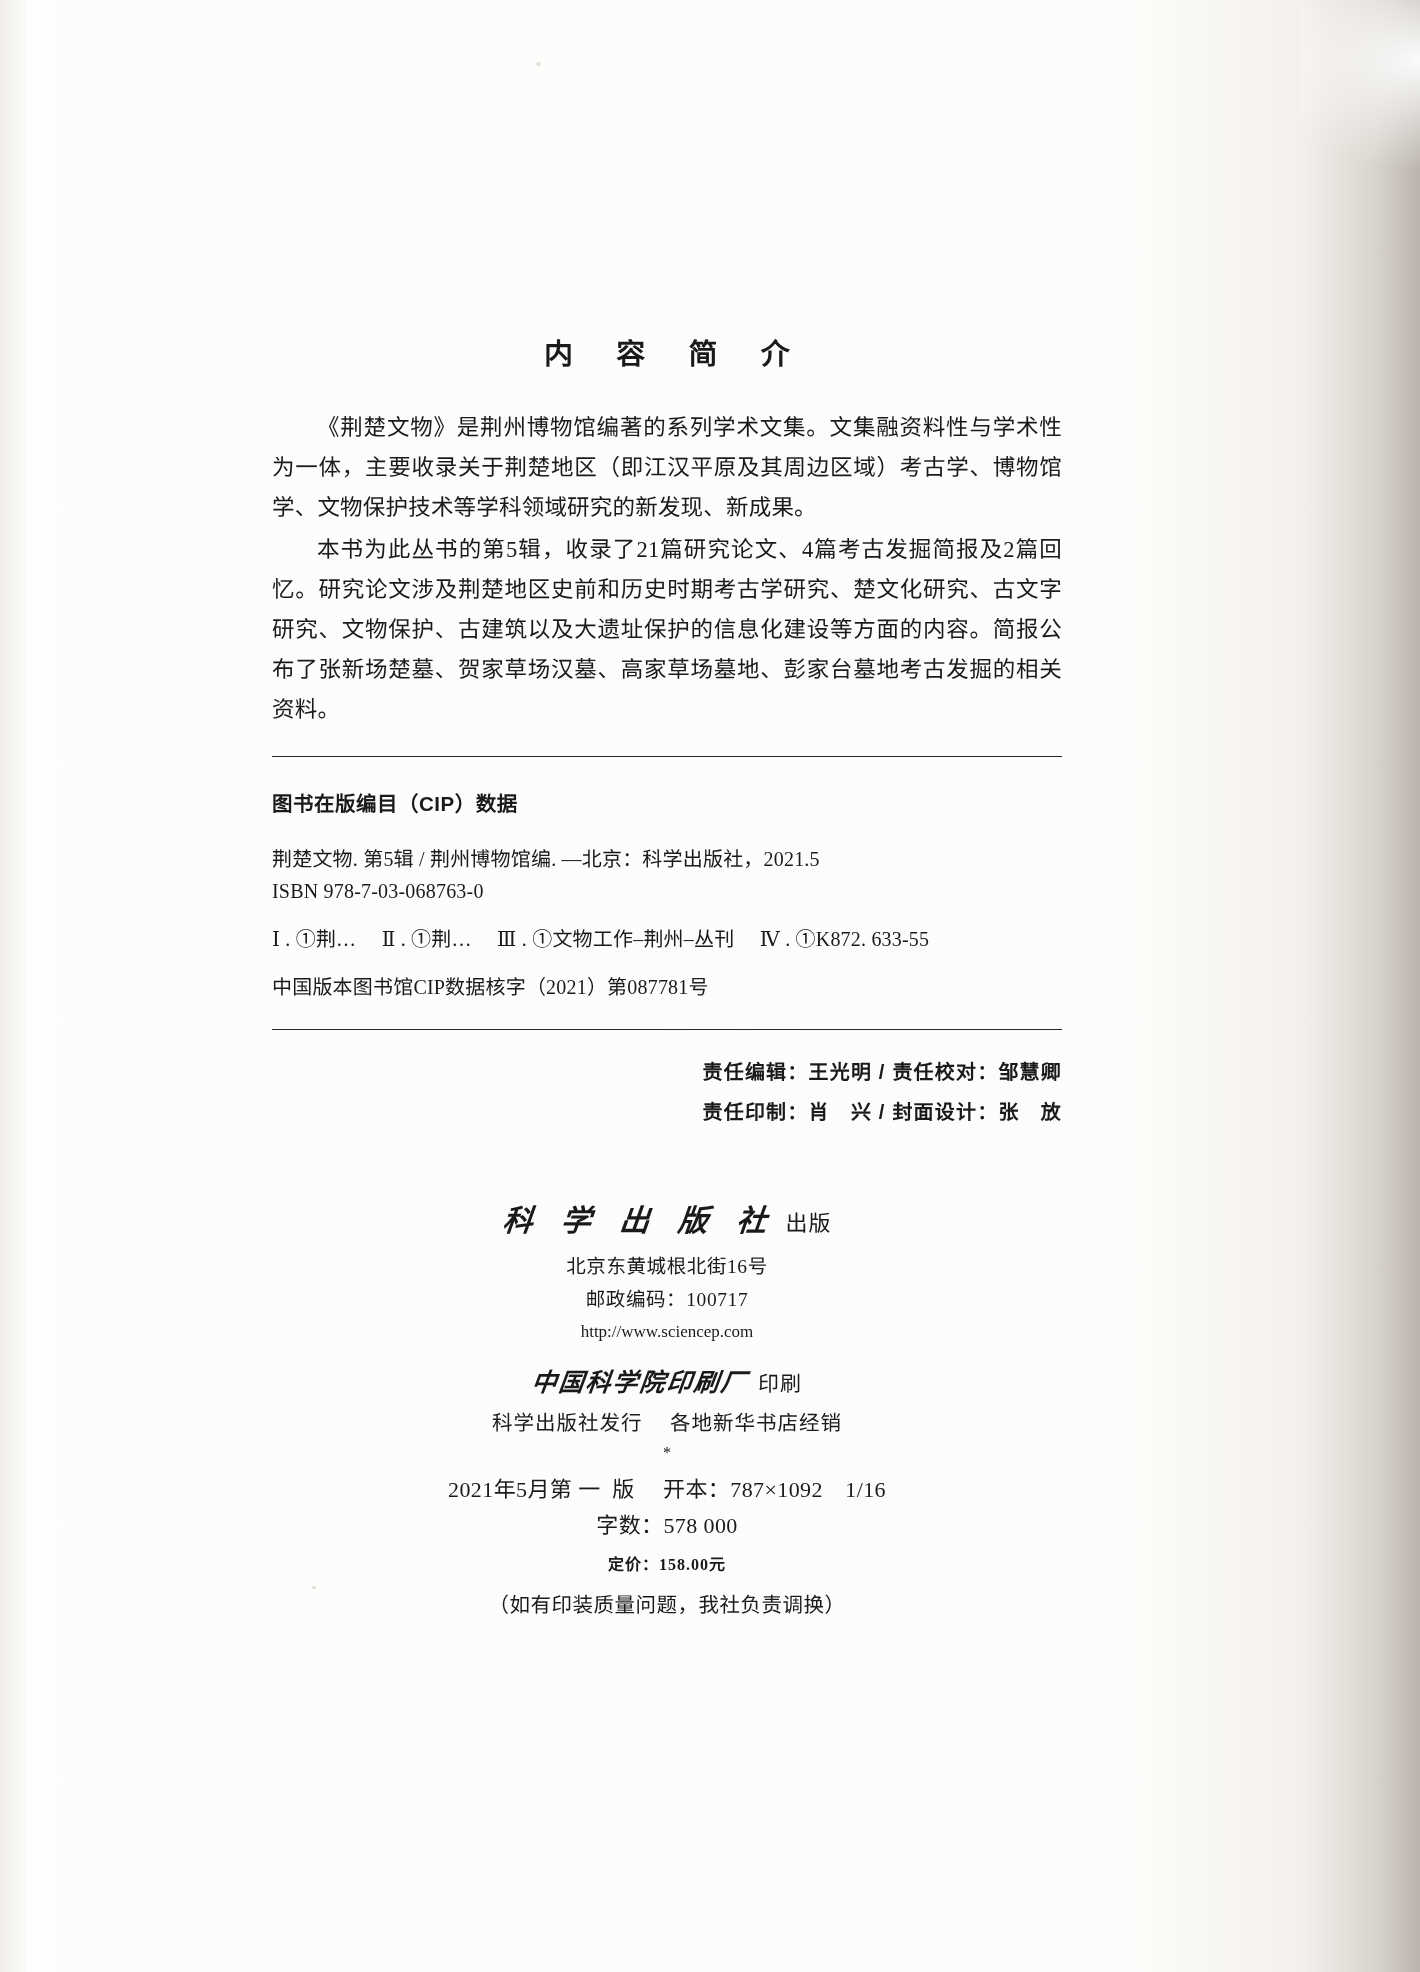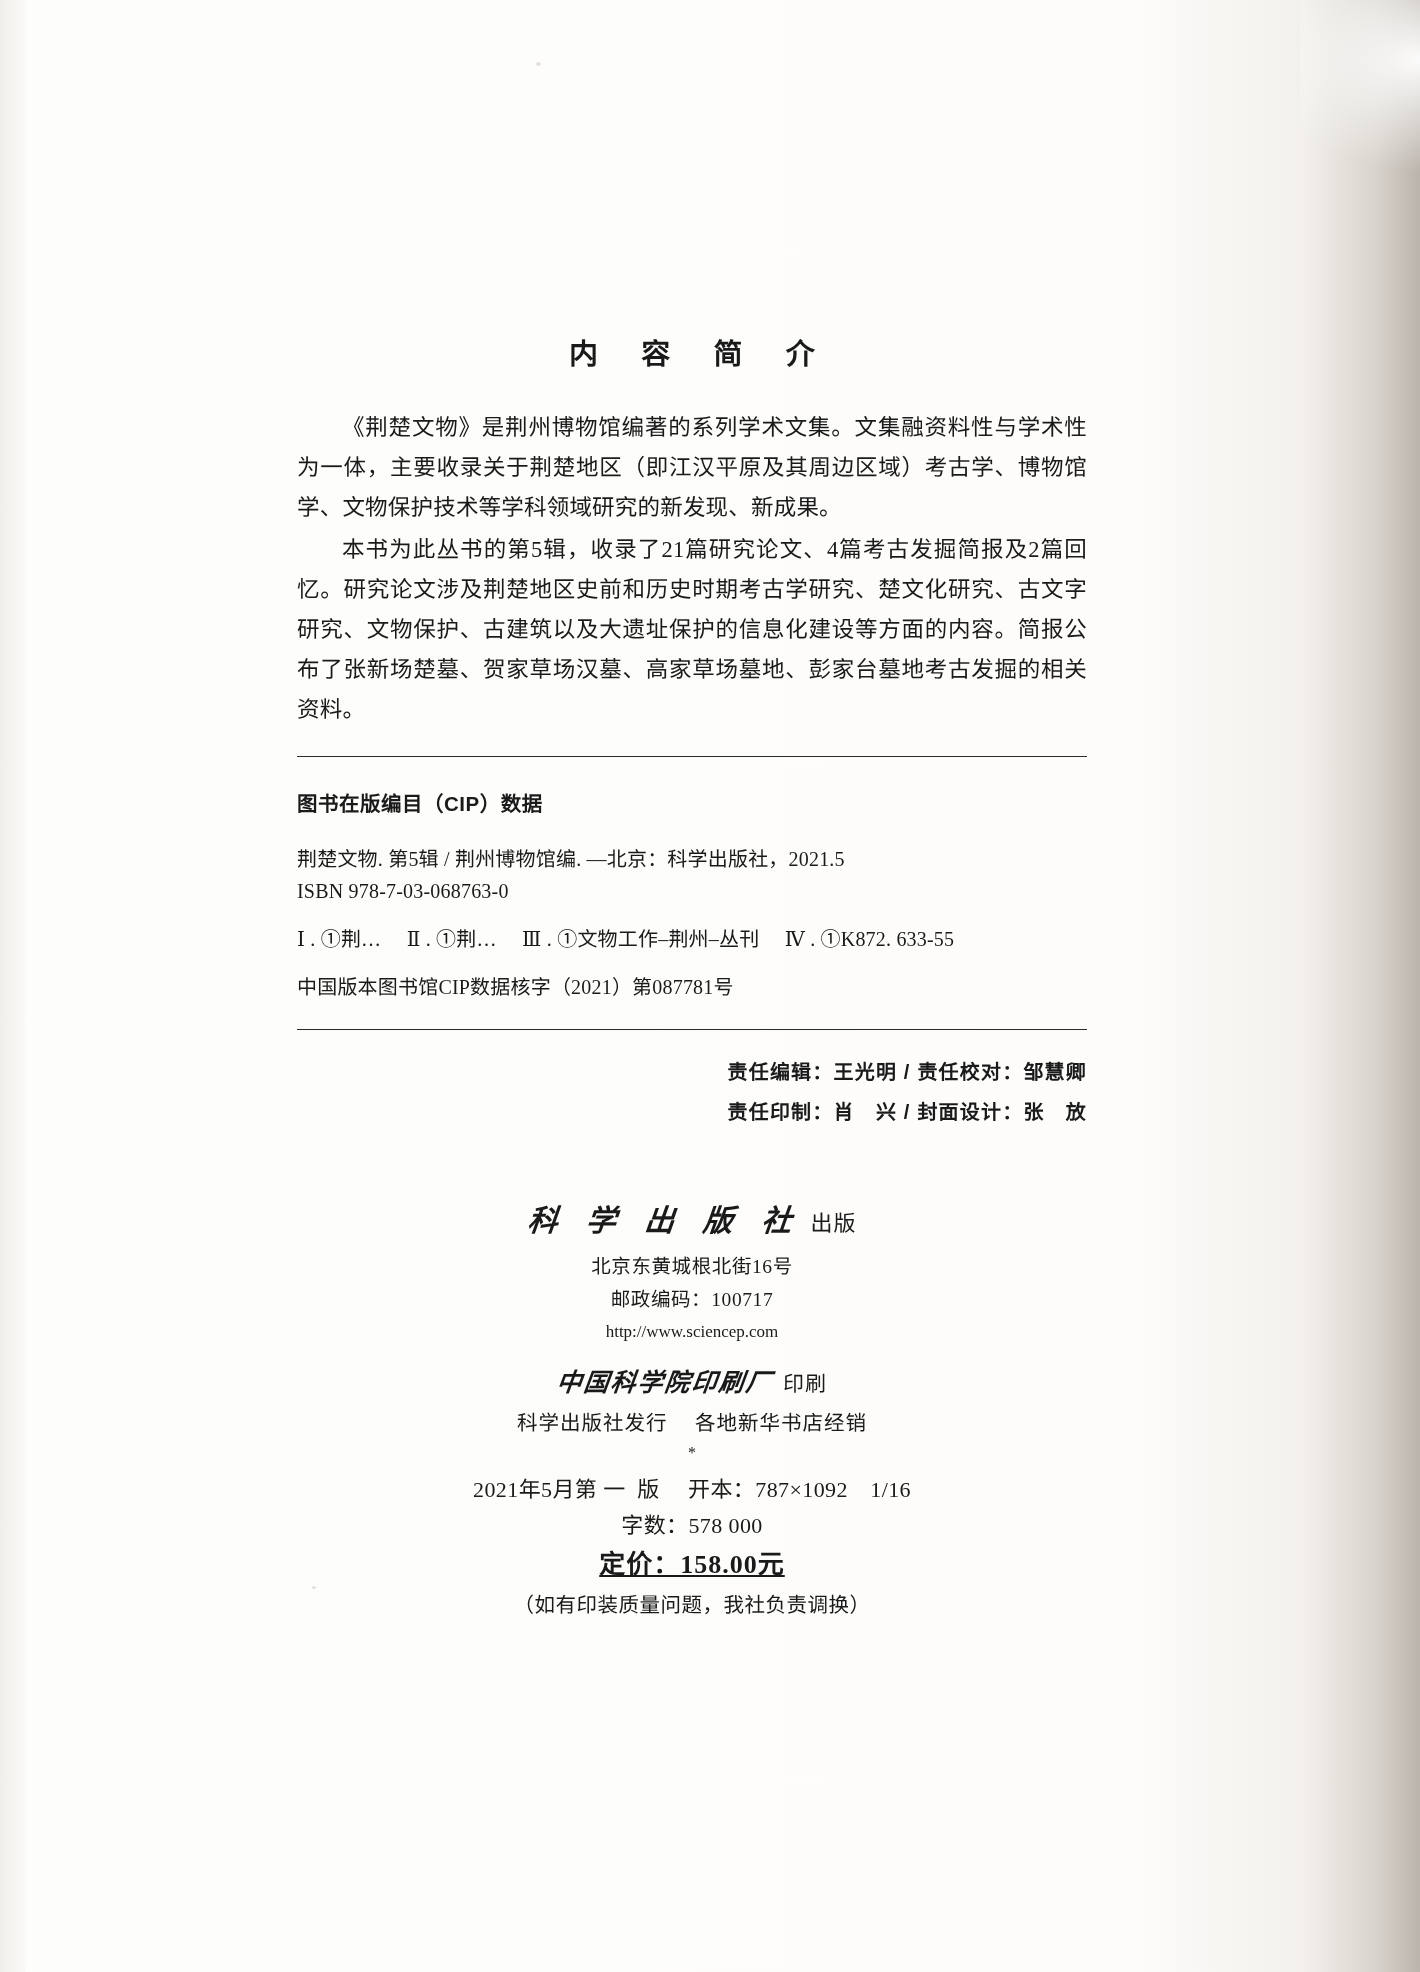--- a/index.html
+++ b/index.html
@@ -45,21 +45,21 @@
   .speck {
     position: absolute;
     background: #d9d4cc;
     border-radius: 50%;
     opacity: .7;
   }
 
   
   .content {
     position: absolute;
-    left: 297px;
+    left: 272px;
     top: 330px;
     width: 790px;
   }
 
   .doc-title {
     text-align: center;
     font-size: 29px;
     font-weight: 700;
     letter-spacing: 18px;
     text-indent: 18px;
@@ -188,25 +188,24 @@
     display: block;
     text-align: center;
   }
   .spec-row {
     font-size: 22px;
     line-height: 36px;
     letter-spacing: 0.4px;
     white-space: pre;
   }
   .price {
-    font-size: 26px;
+    font-size: 16px;
     font-weight: 700;
     line-height: 42px;
     letter-spacing: 1px;
-    text-decoration: underline;
   }
   .note {
     font-size: 20.5px;
     line-height: 38px;
     letter-spacing: 0.5px;
   }
 </style>
 </head>
 <body>
 

